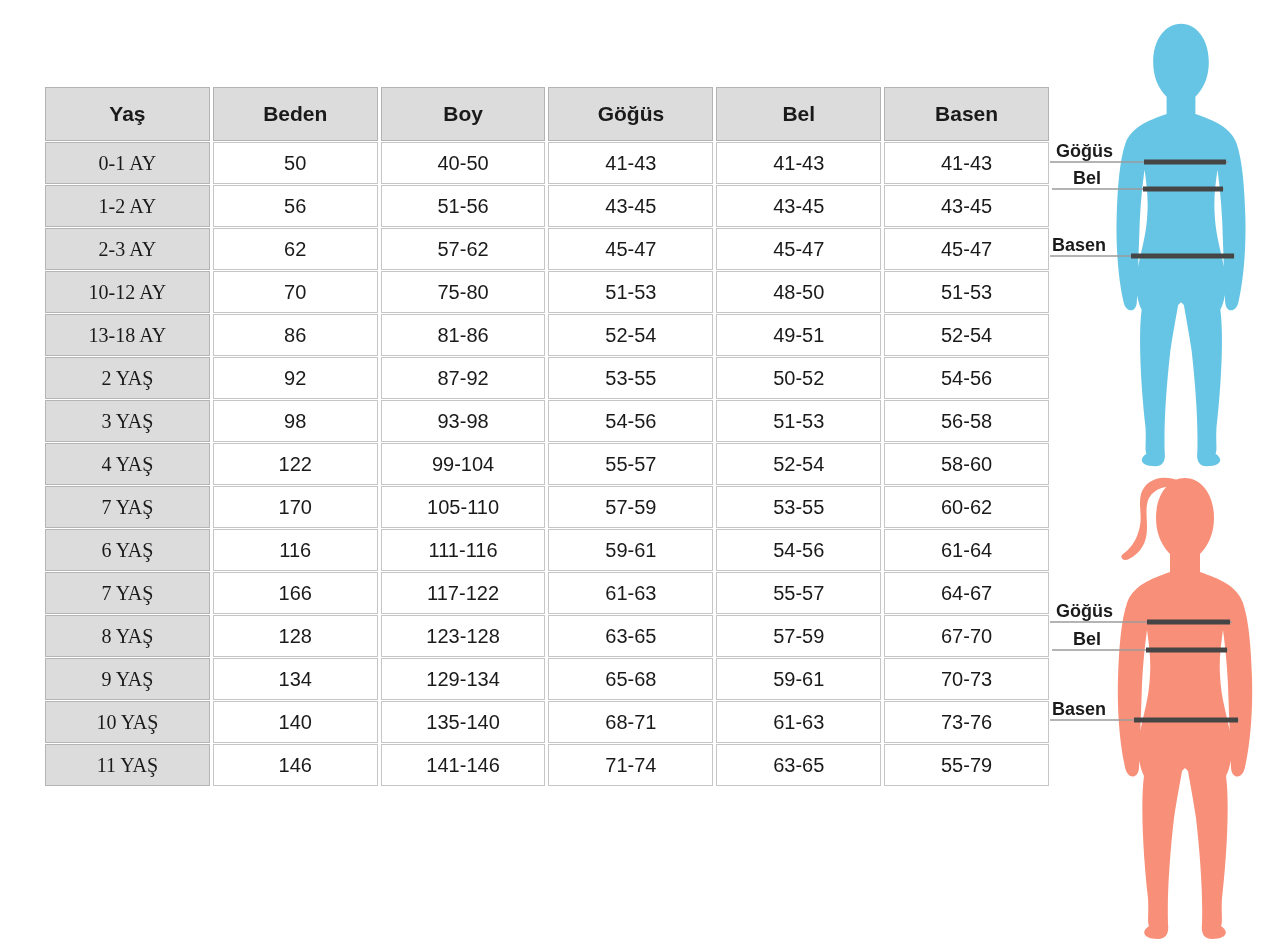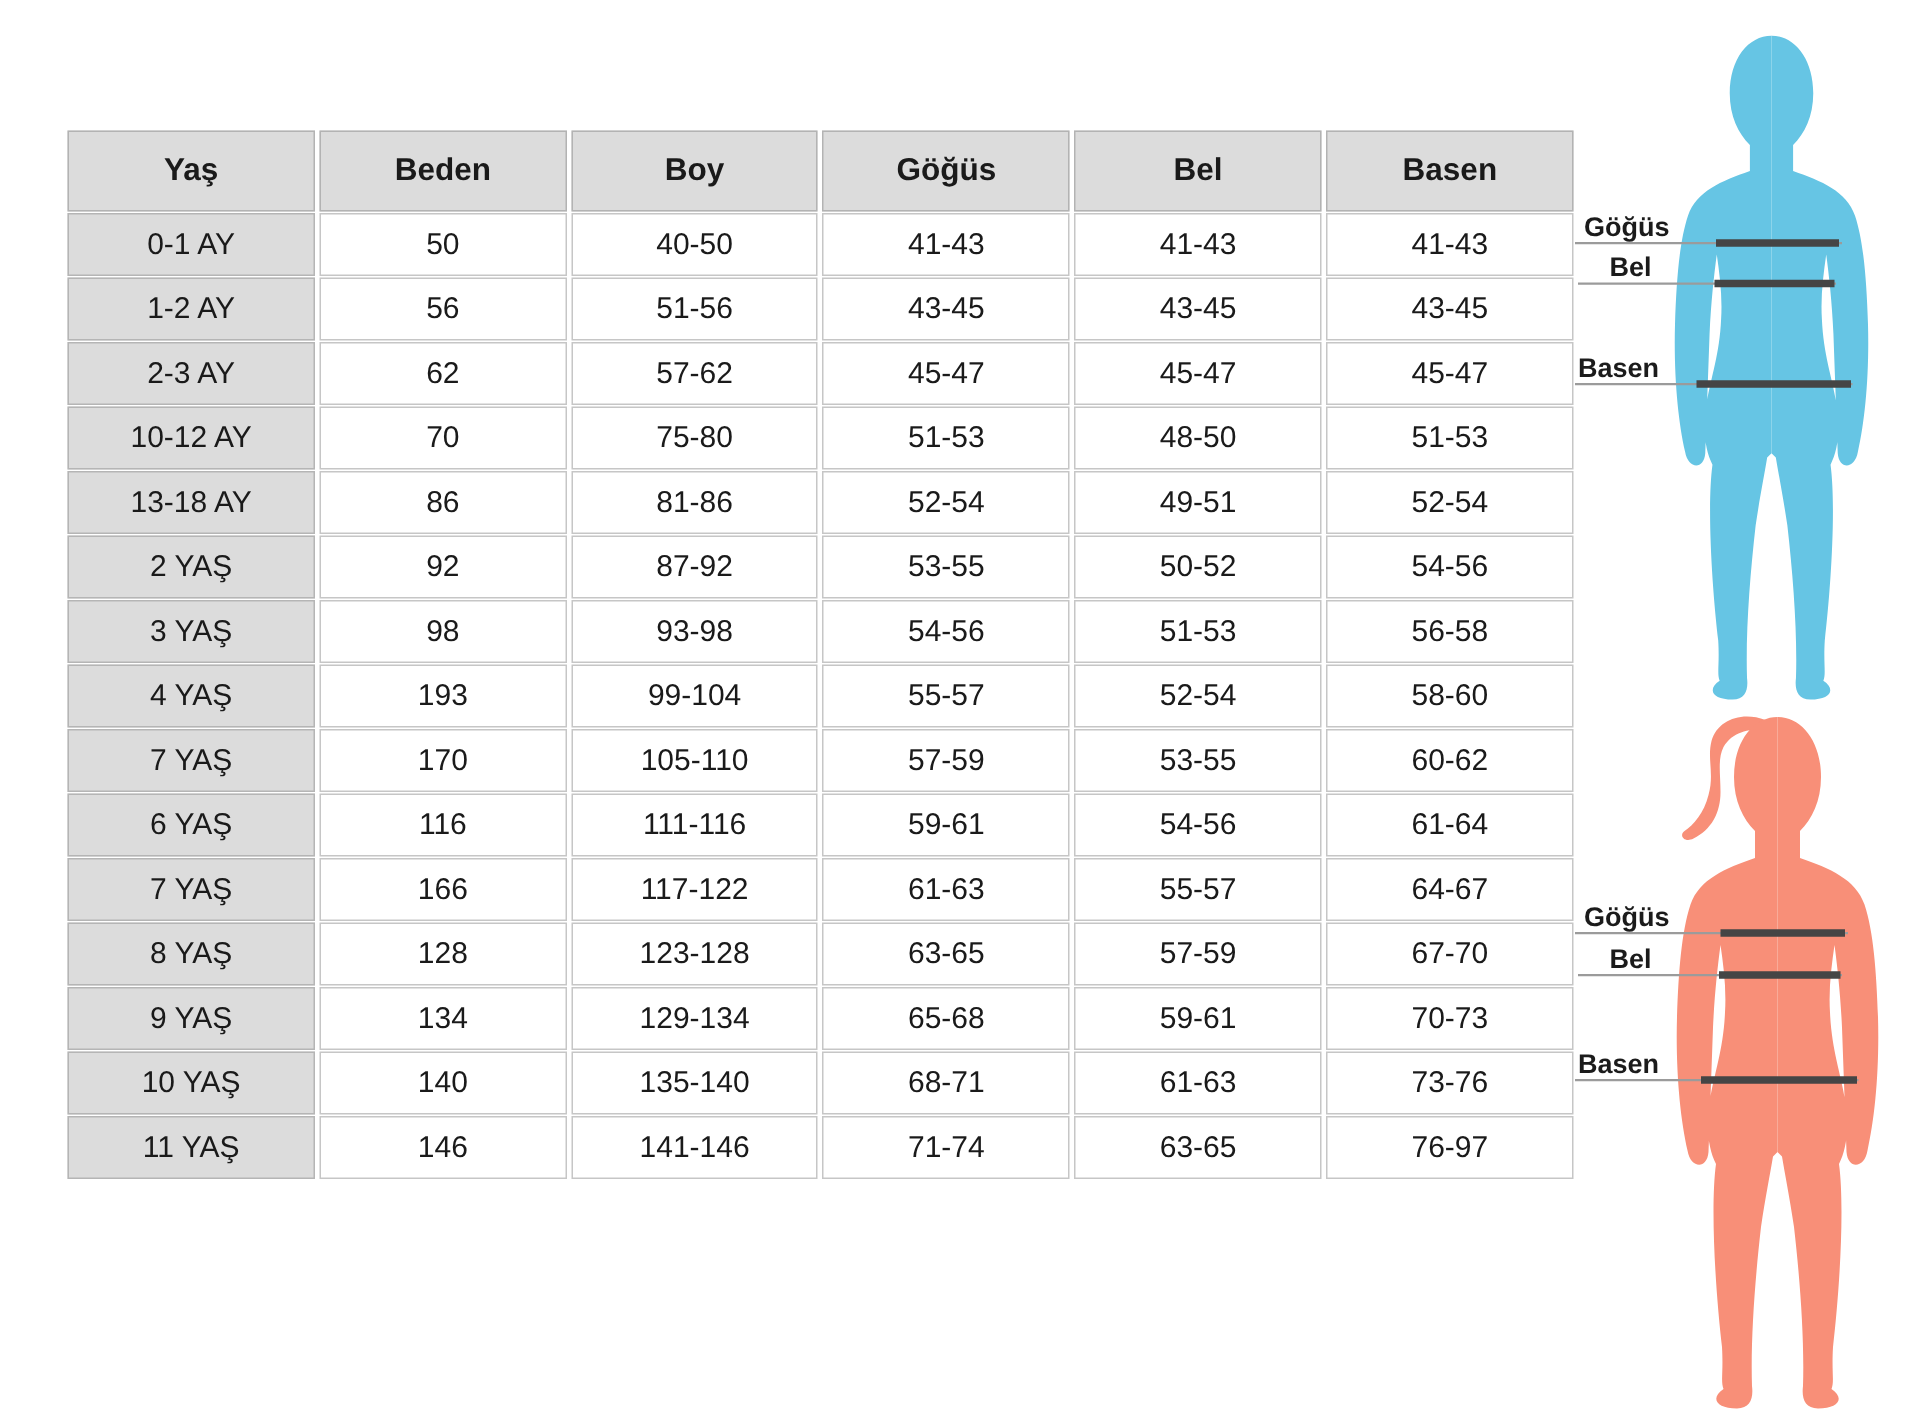--- a/index.html
+++ b/index.html
@@ -15,21 +15,21 @@
   table.size-table th {
     background:#dcdcdc; border:1px solid #b3b3b3; height:50px;
     font-size:21px; font-weight:bold; color:#1a1a1a; text-align:center;margin-top:16px;
   }
   table.size-table td {
     background:#ffffff; border:1px solid #c6c6c6; height:38px;
     font-size:20px; color:#1a1a1a; text-align:center;
     white-space:nowrap; overflow:hidden;
   }
   table.size-table td.rowhead {
-    background:#dcdcdc; border-color:#b5b5b5;
+    background:#dcdcdc; border-color:#b5b5b5;font-family:Liberation Serif, serif;
   }
   
   svg.figure { position:absolute; overflow:visible; }
   svg.figure text {
     font-family:"Liberation Sans", sans-serif;
     font-weight:bold; font-size:18px; fill:#1b1b1b;
   }
   .guide { stroke:#9b9b9b; stroke-width:1.5; }
   .meas  { stroke:#454545; stroke-width:5; }
 </style>
@@ -126,21 +126,21 @@
         <tr>
           <td class="rowhead">3 YAŞ</td>
           <td>98</td>
           <td>93-98</td>
           <td>54-56</td>
           <td>51-53</td>
           <td>56-58</td>
         </tr>
         <tr>
           <td class="rowhead">4 YAŞ</td>
-          <td>193</td>
+          <td>122</td>
           <td>99-104</td>
           <td>55-57</td>
           <td>52-54</td>
           <td>58-60</td>
         </tr>
         <tr>
           <td class="rowhead">7 YAŞ</td>
           <td>170</td>
           <td>105-110</td>
           <td>57-59</td>
@@ -186,21 +186,21 @@
           <td>68-71</td>
           <td>61-63</td>
           <td>73-76</td>
         </tr>
         <tr>
           <td class="rowhead">11 YAŞ</td>
           <td>146</td>
           <td>141-146</td>
           <td>71-74</td>
           <td>63-65</td>
-          <td>76-97</td>
+          <td>55-79</td>
         </tr>
       </tbody>
   </table>
 
   <svg class="figure" style="left:1040px; top:16px;" width="224" height="466" viewBox="0 0 224 466">
     <g transform="translate(45,2) scale(0.96)" fill="#66c5e4">
       <use href="#half-body"></use>
       <use href="#half-body" transform="translate(200,0) scale(-1,1)"></use>
     </g>
     <line class="guide" x1="10" y1="146" x2="188" y2="146"></line>

